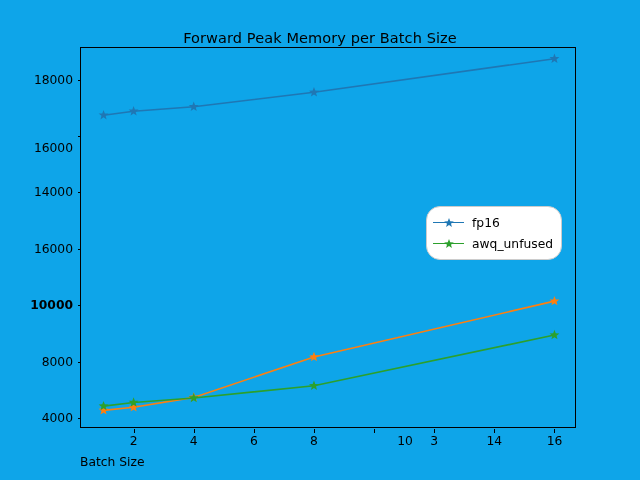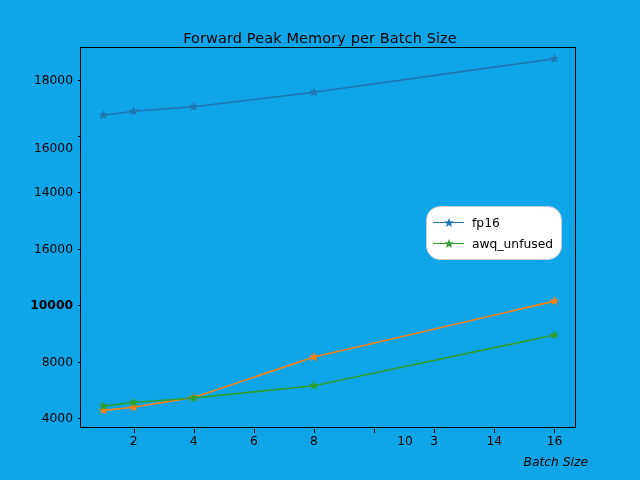--- a/index.html
+++ b/index.html
@@ -20,22 +20,22 @@
 
   
   .ytick{position:absolute;left:-3.5px;width:3.5px;height:1px;background:#000;}
   .xtick{position:absolute;top:381px;height:3.5px;width:1px;background:#000;}
   .ytlabel{position:absolute;right:calc(100% + 8px);transform:translateY(-50%);
            font-size:12.3px;color:#000;white-space:nowrap;}
   .xtlabel{position:absolute;top:386px;transform:translateX(-50%);
            font-size:12.3px;color:#000;white-space:nowrap;}
 
   
-  #xlabel{position:absolute;left:92px;top:455px;width:496px;text-align:right;
-          font-size:12.3px;color:#000;font-style:italic;}
+  #xlabel{position:absolute;left:80px;top:455px;width:496px;text-align:left;
+          font-size:12.3px;color:#000;}
   #ylabel-wrap{position:absolute;left:23px;top:47px;width:18px;height:381px;}
 
   
   #legend{position:absolute;left:426px;top:206px;
           border:0.9px solid #cccccc;background:#ffffff;border-radius:14px;
           padding:5px 8px 5px 6px;box-shadow:none;}
   .leg-row{display:flex;align-items:center;height:21px;}
   .leg-swatch{width:31px;height:14px;position:relative;margin-right:8px;flex:none;}
   .leg-line{position:absolute;left:0;top:6px;width:31px;height:1.8px;}
   .leg-star{position:absolute;left:11px;top:2px;width:10px;height:10px;}

